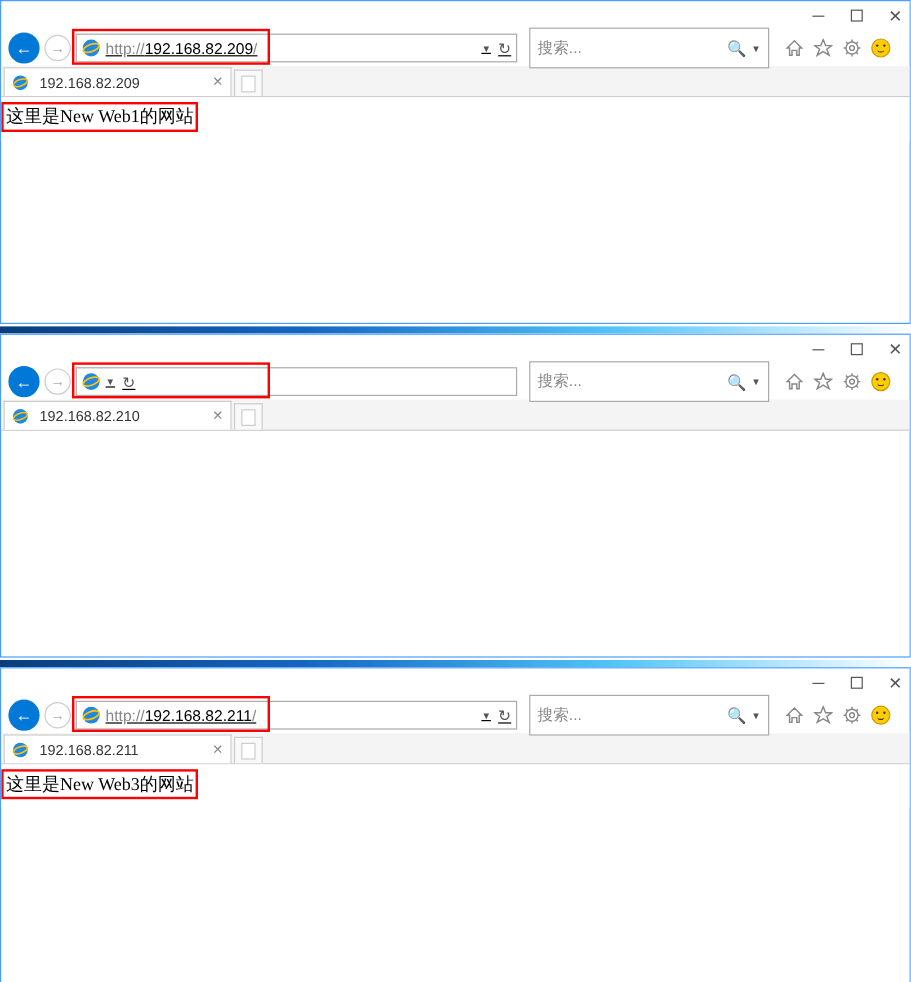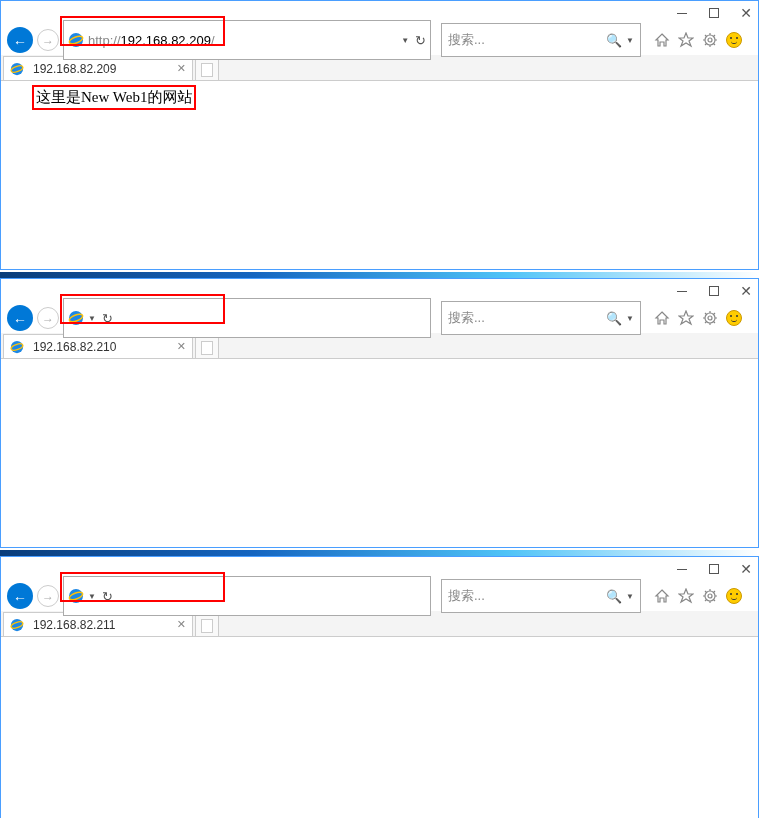--- a/index.html
+++ b/index.html
@@ -9,21 +9,21 @@
     .win-controls { display: flex; gap: 16px; align-items: center; color: #666; }
     .win-btn { width: 16px; height: 16px; display: flex; align-items: center; justify-content: center; cursor: pointer; }
     .min-icon { width: 10px; height: 1px; background: #555; }
     .max-icon { width: 10px; height: 10px; border: 1px solid #555; }
     .close-x { font-size: 14px; color: #555; }
     .nav-bar { height: 30px; display: flex; align-items: center; padding: 0 6px; gap: 4px; }
     .back-btn { width: 26px; height: 26px; border-radius: 50%; background: #0078d7; display: flex; align-items: center; justify-content: center; cursor: pointer; }
     .back-arrow { color: #fff; font-size: 14px; font-weight: bold; }
     .fwd-btn { width: 22px; height: 22px; border-radius: 50%; border: 1px solid #ccc; display: flex; align-items: center; justify-content: center; cursor: pointer; }
     .fwd-arrow { color: #aaa; font-size: 12px; }
-    .addr-wrap { flex: 0 0 368px; height: 40px; border: 1px solid #aaa; display: flex; align-items: center; padding: 0 4px; background: #fff; position: relative; }
+    .addr-wrap { flex: 0 0 368px; height: 24px; border: 1px solid #aaa; display: flex; align-items: center; padding: 0 4px; background: #fff; position: relative; text-decoration: underline; }
     .addr-highlight { position: absolute; top: -5px; left: -4px; height: 30px; width: 165px; border: 2px solid #ff0000; pointer-events: none; }
     .ie-icon { display: inline-flex; width: 16px; height: 16px; margin-right: 4px; }
     .addr-text { flex: 1; font-size: 13px; color: #000; font-family: 'Segoe UI', sans-serif; }
     .addr-text .gray { color: #888; }
     .addr-controls { display: flex; gap: 6px; align-items: center; color: #666; }
     .dropdown-arrow { font-size: 8px; color: #555; }
     .refresh-icon { font-size: 13px; color: #555; cursor: pointer; }
     .search-wrap { flex: 0 0 200px; height: 24px; border: 1px solid #aaa; display: flex; align-items: center; padding: 16px 6px; background: #fff; margin-left: 6px; }
     .search-text { flex: 1; color: #888; font-size: 13px; }
     .search-icon { color: #555; font-size: 13px; }
@@ -33,21 +33,21 @@
     .smiley { width: 16px; height: 16px; border-radius: 50%; background: #ffcc00; border: 1px solid #cc9900; position: relative; }
     .smiley::before { content: ''; position: absolute; top: 4px; left: 3px; width: 2px; height: 2px; background: #333; border-radius: 50%; box-shadow: 6px 0 0 #333; }
     .smiley::after { content: ''; position: absolute; bottom: 3px; left: 4px; width: 6px; height: 3px; border-bottom: 1px solid #333; border-radius: 0 0 6px 6px; }
     .tab-bar { height: 26px; display: flex; align-items: flex-end; border-bottom: 1px solid #ccc; background: #f4f4f4; }
     .tab { height: 24px; min-width: 190px; background: #fff; border: 1px solid #ccc; border-bottom: none; display: flex; align-items: center; padding: 0 6px; gap: 5px; font-size: 12px; margin-left: 2px; }
     .tab .ie-icon { width: 14px; height: 14px; }
     .tab-title { flex: 1; color: #333; }
     .tab-close { color: #888; font-size: 11px; cursor: pointer; }
     .new-tab { width: 24px; height: 22px; border: 1px solid #ccc; border-bottom: none; background: #f9f9f9; margin-left: 2px; display: flex; align-items: center; justify-content: center; cursor: pointer; }
     .new-tab-icon { width: 12px; height: 14px; background: #fff; border: 1px solid #ccc; }
-    .content { padding: 6px 19px; background: #fff; margin-left: 16px; }
+    .content { padding: 6px 4px; background: #fff; }
     .page-text { font-family: SimSun, serif; font-size: 15px; border: 2px solid #ff0000; display: inline-block; padding: 1px 2px; position: relative; left: -4px; top: -2px; }
     .sep { height: 6px; background: linear-gradient(90deg, #0a3d7a, #1565c0, #4fc3f7, #fff); margin: 0; }
   </style>
 </head>
 <body>
 
 <div class="browser-window">
   <div class="title-bar">
     <div class="win-controls">
       <div class="win-btn">
@@ -233,20 +233,21 @@
         <span class="fwd-arrow">→</span>
       </div>
     <div class="addr-wrap">
       <div class="addr-highlight"></div>
       <span class="ie-icon">
           <svg viewBox="0 0 16 16">
             <circle cx="8" cy="8" r="7" fill="#1e88e5"></circle>
             <ellipse cx="8" cy="8" rx="7" ry="3" fill="none" stroke="#ffc107" stroke-width="1.5" transform="rotate(-20 8 8)"></ellipse>
           </svg>
         </span>
+      <span class="addr-text"><span class="gray">http://</span><span>192.168.82.211</span><span class="gray">/</span></span>
       <div class="addr-controls">
         <span class="dropdown-arrow">▼</span>
         <span class="refresh-icon">↻</span>
       </div>
     </div>
     <div class="search-wrap">
       <span class="search-text">搜索...</span>
       <span class="search-icon">🔍</span>
       <span class="dropdown-arrow" style="margin-left:4px">▼</span>
     </div>
@@ -281,13 +282,16 @@
             <ellipse cx="8" cy="8" rx="7" ry="3" fill="none" stroke="#ffc107" stroke-width="1.5" transform="rotate(-20 8 8)"></ellipse>
           </svg>
         </span>
       <span class="tab-title">192.168.82.211</span>
       <span class="tab-close">✕</span>
     </div>
     <div class="new-tab">
         <div class="new-tab-icon"></div>
       </div>
   </div>
+  <div class="content">
+    <span class="page-text">这里是New Web3的网站</span>
+  </div>
 </div>
 
 </body></html>

